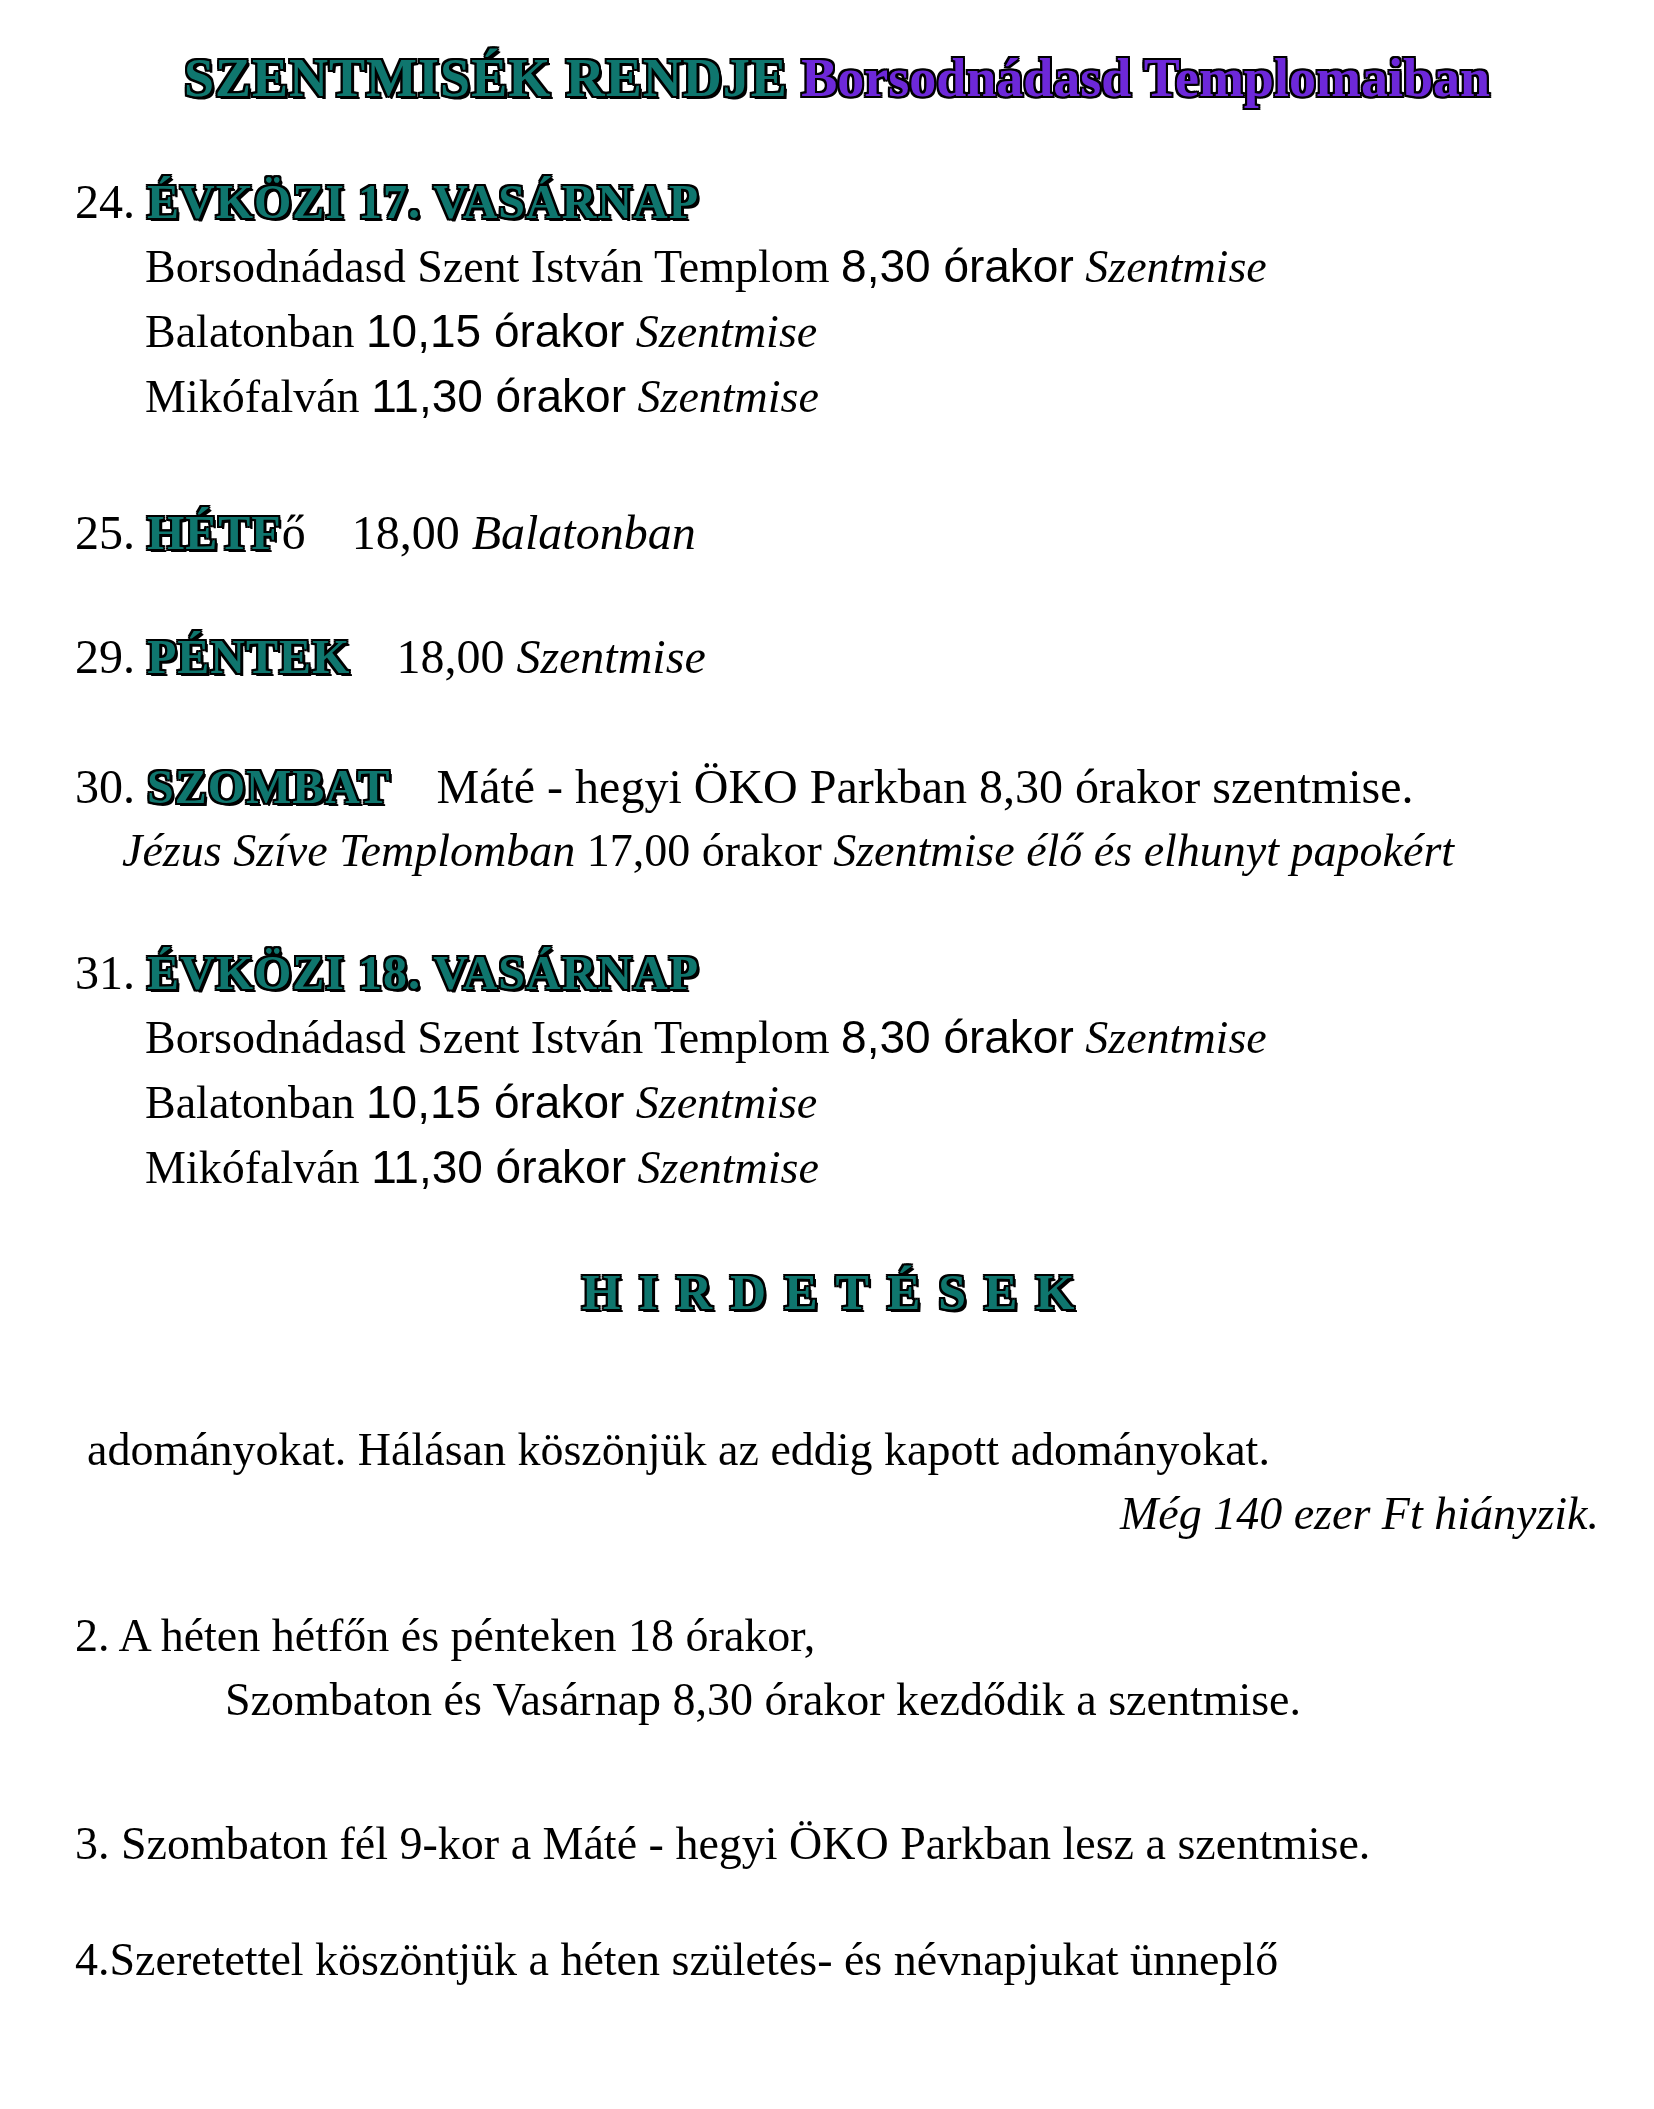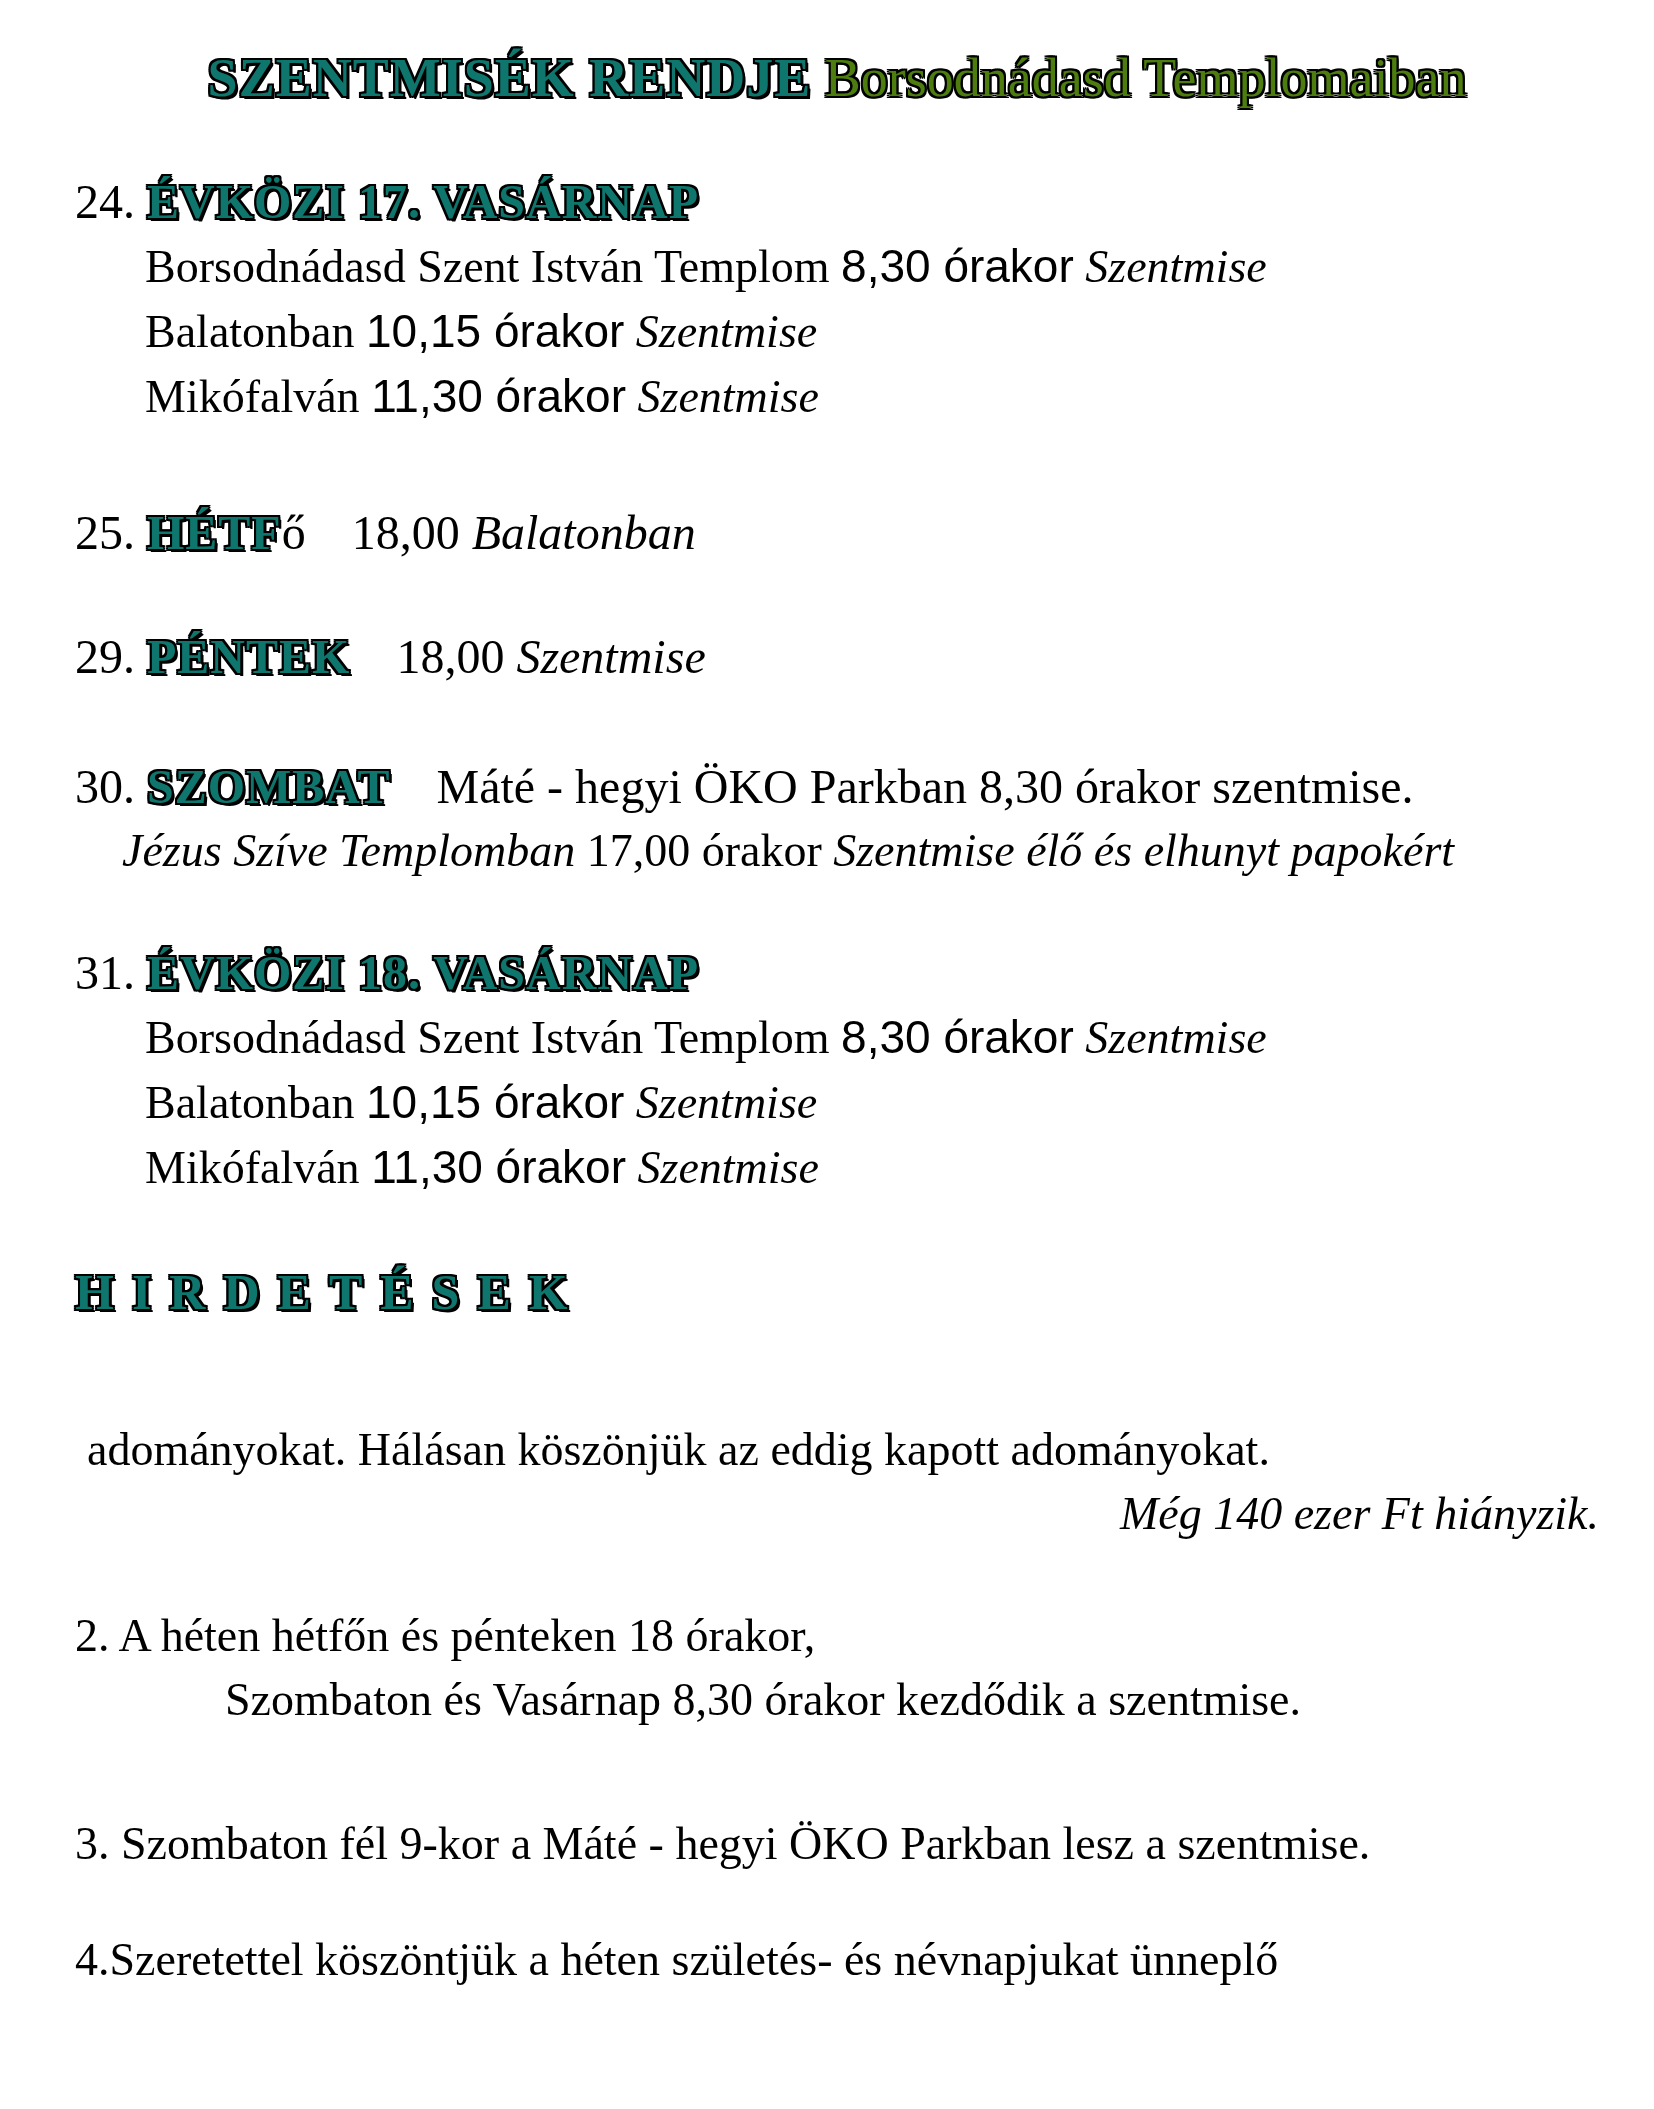--- a/index.html
+++ b/index.html
@@ -21,41 +21,41 @@
   .engraved {
     font-weight: bold;
     color: #0f766e;
     letter-spacing: 1px;
     text-shadow:
       -2px -2px 0 #000, 2px -2px 0 #000, -2px 2px 0 #000, 2px 2px 0 #000,
       -2px 0 0 #000, 2px 0 0 #000, 0 -2px 0 #000, 0 2px 0 #000,
       3px 3px 0 #000;
   }
   .outlined {
-    font-weight: normal;
-    color: #4d7c0f;
+    font-weight: bold;
+    color: #6d28d9;
     text-shadow:
       -2px -2px 0 #000, 2px -2px 0 #000, -2px 2px 0 #000, 2px 2px 0 #000,
       -2px 0 0 #000, 2px 0 0 #000, 0 -2px 0 #000, 0 2px 0 #000;
   }
   .subtitle { font-size: 50px; font-style: italic; margin-top: 4px; line-height: 60px; }
   .entry { white-space: nowrap; }
   .entry-24 { margin-top: 56px; }
   .entry-25 { margin-top: 72px; }
   .entry-29 { margin-top: 60px; }
   .entry-30 { margin-top: 66px; }
   .entry-31 { margin-top: 58px; }
   .day-head { font-size: 48px; }
   .masses { margin-left: 70px; }
   .mass-line { white-space: nowrap; }
   .sans { font-family: "Liberation Sans", sans-serif; }
   .it { font-style: italic; text-align: right; }
   .sub-line { margin-left: 47px; white-space: nowrap; }
   .ann-heading {
-    text-align: left;
+    text-align: center;
     font-size: 50px;
     margin-top: 60px;
     letter-spacing: 18px;
   }
   .ann-item-1 { margin-top: 94px; }
   .ann-item-2 { margin-top: 58px; }
   .ann-item-3 { margin-top: 80px; }
   .ann-item-4 { margin-top: 52px; }
   .ind-small { margin-left: 12px; }
   .ind-mid { margin-left: 80px; }

